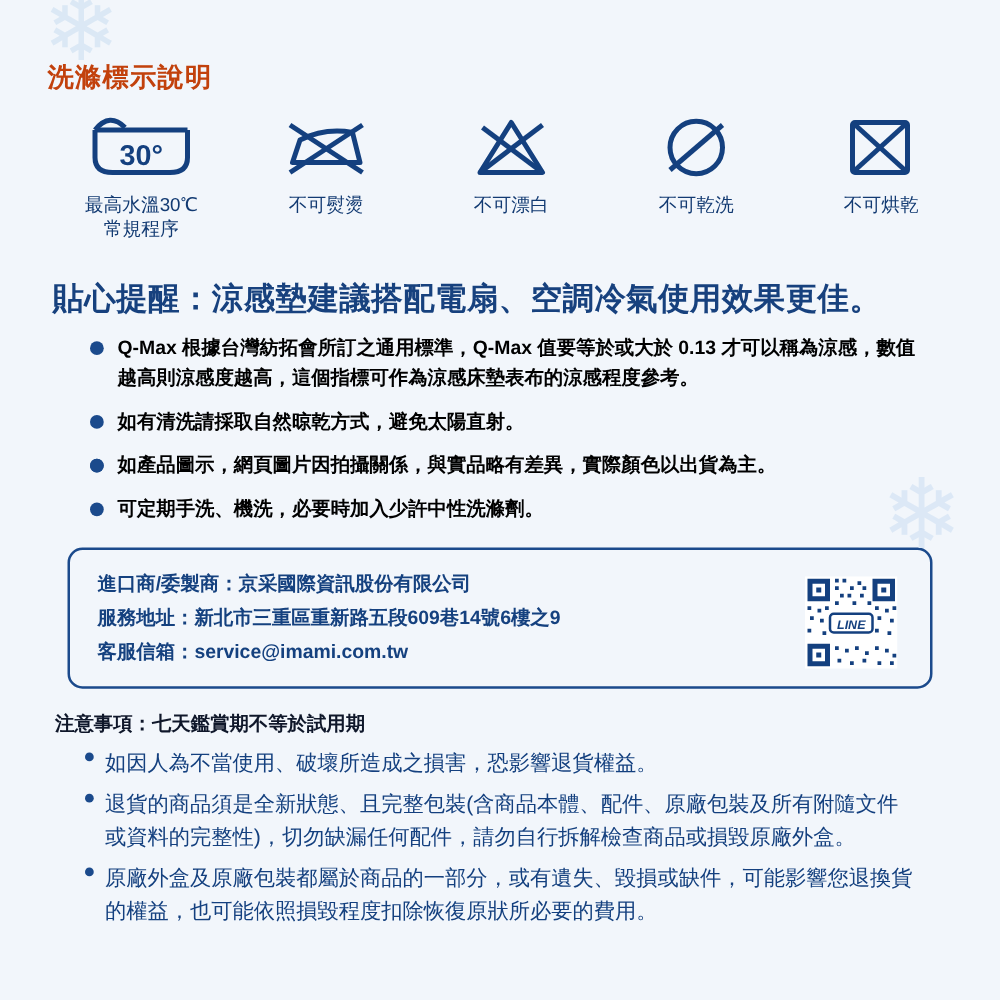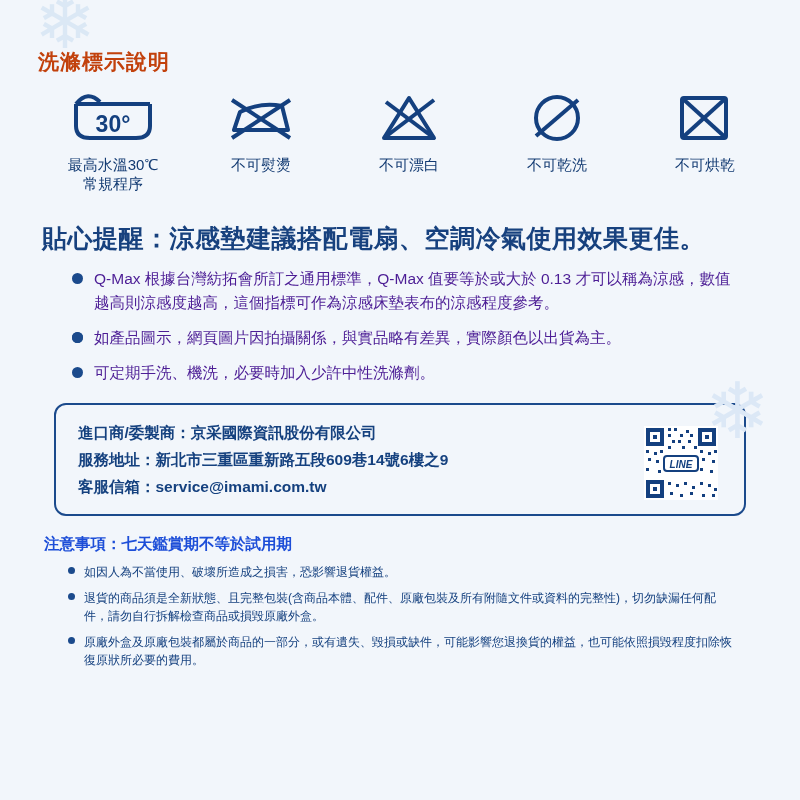--- a/index.html
+++ b/index.html
@@ -85,23 +85,24 @@
 
   .bullets {
     margin: 12px 0 0 0;
     padding: 0 26px 0 38px;
     list-style: none;
   }
   .bullets li {
     position: relative;
     font-size: 15.5px;
     line-height: 1.55;
-    color: #4c1d95;
+    color: #000000;
     margin-bottom: 11px;
     padding-left: 22px;
+    font-weight: bold;
   }
   .bullets li .dot {
     position: absolute;
     left: 0;
     top: 6px;
     width: 11px;
     height: 11px;
     border-radius: 50%;
     background: #1b4a8c;
   }
@@ -130,30 +131,30 @@
     position: relative;
     font-style: italic;
   }
   .qr svg { display:block; }
 
   
   .notice-title {
     margin: 18px 0 8px 10px;
     font-size: 15.5px;
     font-weight: bold;
-    color: #1d4ed8;
+    color: #0f172a;
   }
   .notice-list {
     margin: 0;
     padding: 0 34px 0 34px;
     list-style: none;
   }
   .notice-list li {
     position: relative;
-    font-size: 12px;
+    font-size: 17px;
     line-height: 1.5;
     color: #14407f;
     margin-bottom: 8px;
     padding-left: 16px;
   }
   .notice-list li .ndot {
     position: absolute;
     left: 0;
     top: 4px;
     width: 7px;
@@ -231,20 +232,24 @@
     </div>
 
   </div>
 
   <h3 class="tips-title">貼心提醒：涼感墊建議搭配電扇、空調冷氣使用效果更佳。</h3>
 
   <ul class="bullets">
     <li>
       <span class="dot"></span>
       <span>Q-Max 根據台灣紡拓會所訂之通用標準，Q-Max 值要等於或大於 0.13 才可以稱為涼感，數值越高則涼感度越高，這個指標可作為涼感床墊表布的涼感程度參考。</span>
+    </li>
+    <li>
+      <span class="dot"></span>
+      <span>如有清洗請採取自然晾乾方式，避免太陽直射。</span>
     </li>
     <li>
       <span class="dot"></span>
     </li>
     <li>
       <span class="dot"></span>
       <span>如產品圖示，網頁圖片因拍攝關係，與實品略有差異，實際顏色以出貨為主。</span>
     </li>
     <li>
       <span class="dot"></span>

